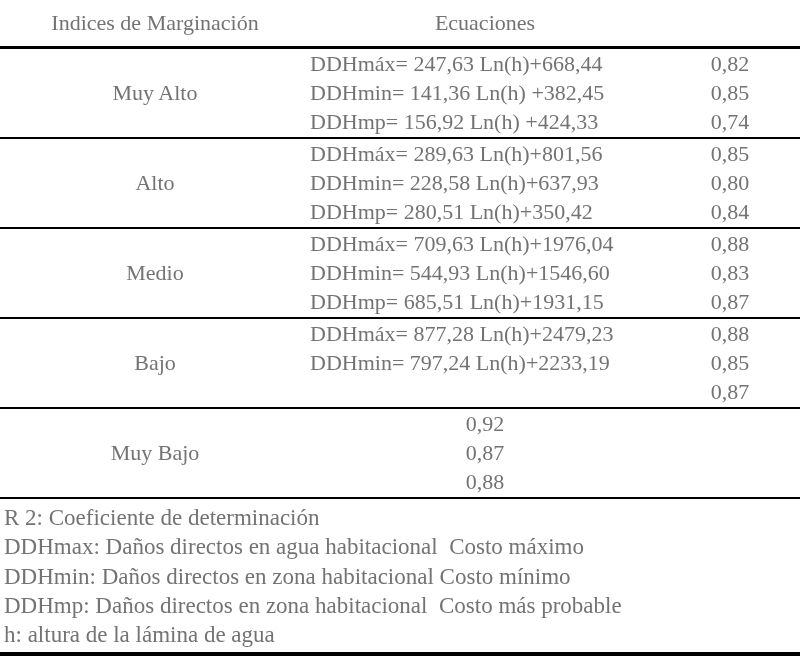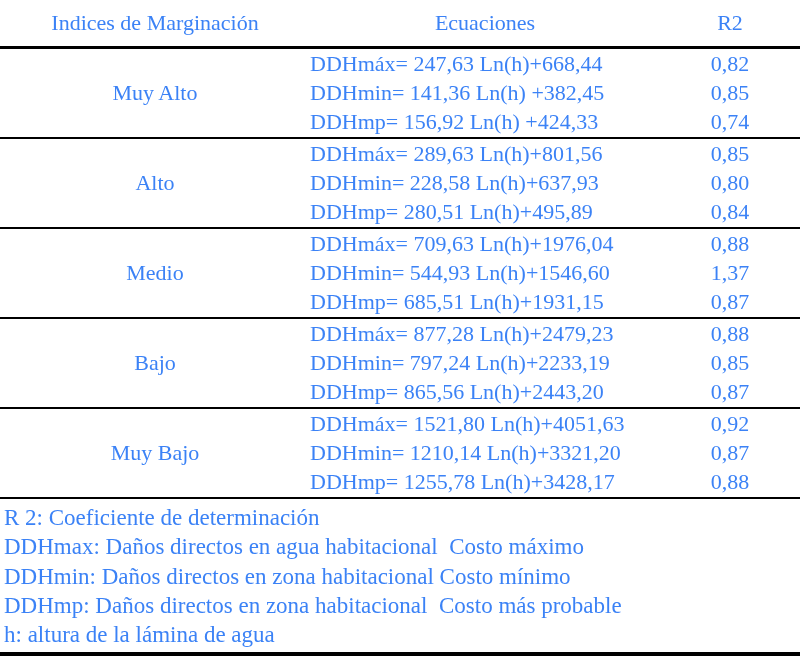--- a/index.html
+++ b/index.html
@@ -5,21 +5,21 @@
   html, body {
     margin: 0;
     padding: 0;
     background: #ffffff;
   }
   #page {
     position: relative;
     width: 800px;
     height: 666px;
     background: #ffffff;
-    color: #3b82f6;
+    color: #737373;
     font-family: "Liberation Serif", "DejaVu Serif", serif;
     box-sizing: border-box;
     overflow: hidden;
   }
   .header-row {
     display: grid;
     grid-template-columns: 310px 350px 140px;
     height: 46px;
     align-items: center;
     border-bottom: 3px solid #000000;
@@ -75,21 +75,20 @@
   }
 </style>
 </head>
 <body>
 
 <div id="page">
 
   <div class="header-row">
     <div class="th">Indices de Marginación</div>
     <div class="th">Ecuaciones</div>
-    <div class="th">R2</div>
   </div>
 
   <div class="group">
     <div class="group-label">Muy Alto</div>
     <div class="eq-col">
       <div class="eq">DDHmáx= 247,63 Ln(h)+668,44</div>
       <div class="eq">DDHmin= 141,36 Ln(h) +382,45</div>
       <div class="eq">DDHmp= 156,92 Ln(h) +424,33</div>
     </div>
     <div class="r2-col">
@@ -97,64 +96,58 @@
       <div class="r2v">0,85</div>
       <div class="r2v">0,74</div>
     </div>
   </div>
 
   <div class="group">
     <div class="group-label">Alto</div>
     <div class="eq-col">
       <div class="eq">DDHmáx= 289,63 Ln(h)+801,56</div>
       <div class="eq">DDHmin= 228,58 Ln(h)+637,93</div>
-      <div class="eq">DDHmp= 280,51 Ln(h)+495,89</div>
+      <div class="eq">DDHmp= 280,51 Ln(h)+350,42</div>
     </div>
     <div class="r2-col">
       <div class="r2v">0,85</div>
       <div class="r2v">0,80</div>
       <div class="r2v">0,84</div>
     </div>
   </div>
 
   <div class="group">
     <div class="group-label">Medio</div>
     <div class="eq-col">
       <div class="eq">DDHmáx= 709,63 Ln(h)+1976,04</div>
       <div class="eq">DDHmin= 544,93 Ln(h)+1546,60</div>
       <div class="eq">DDHmp= 685,51 Ln(h)+1931,15</div>
     </div>
     <div class="r2-col">
       <div class="r2v">0,88</div>
-      <div class="r2v">1,37</div>
+      <div class="r2v">0,83</div>
       <div class="r2v">0,87</div>
     </div>
   </div>
 
   <div class="group">
     <div class="group-label">Bajo</div>
     <div class="eq-col">
       <div class="eq">DDHmáx= 877,28 Ln(h)+2479,23</div>
       <div class="eq">DDHmin= 797,24 Ln(h)+2233,19</div>
-      <div class="eq">DDHmp= 865,56 Ln(h)+2443,20</div>
     </div>
     <div class="r2-col">
       <div class="r2v">0,88</div>
       <div class="r2v">0,85</div>
       <div class="r2v">0,87</div>
     </div>
   </div>
 
   <div class="group">
     <div class="group-label">Muy Bajo</div>
-    <div class="eq-col">
-      <div class="eq">DDHmáx= 1521,80 Ln(h)+4051,63</div>
-      <div class="eq">DDHmin= 1210,14 Ln(h)+3321,20</div>
-      <div class="eq">DDHmp= 1255,78 Ln(h)+3428,17</div>
-    </div>
     <div class="r2-col">
       <div class="r2v">0,92</div>
       <div class="r2v">0,87</div>
       <div class="r2v">0,88</div>
     </div>
   </div>
 
   <div class="footnotes">
     <div class="footnote">R 2: Coeficiente de determinación</div>
     <div class="footnote">DDHmax: Daños directos en agua habitacional  Costo máximo</div>

